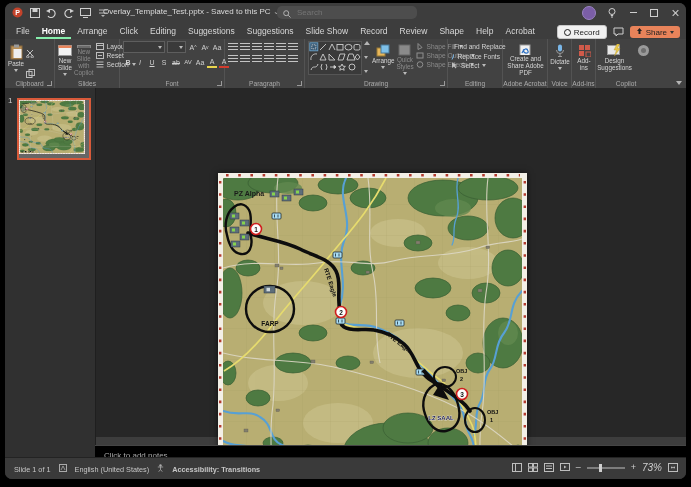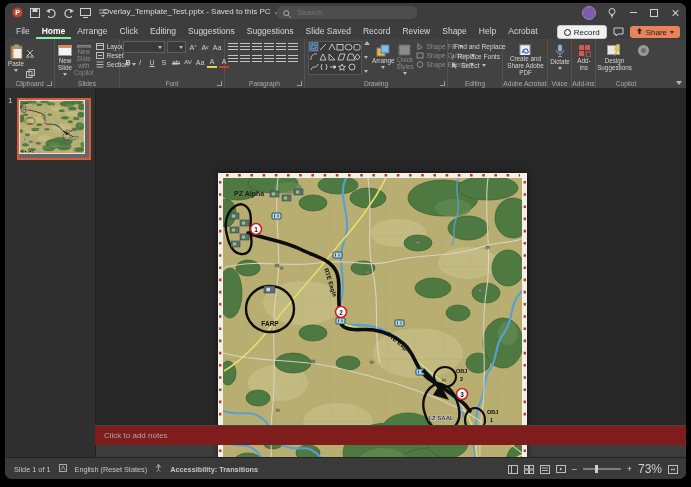--- a/index.html
+++ b/index.html
@@ -56,30 +56,30 @@
   
   .content{position:absolute;left:0;top:85px;width:100%;height:349px;background:#272727;}
   .thumbs{position:absolute;left:0;top:85px;width:90px;height:369px;background:#303030;border-right:1px solid #1f1f1f;}
   .slidenum{position:absolute;left:3px;top:8px;font-size:8px;color:#cfcfcf;}
   .thumbbox{position:absolute;left:12px;top:10px;width:70px;height:58px;border:2px solid #d85a3a;background:#666;}
   .thumbbox svg{display:block;}
   .slide{position:absolute;left:213px;top:85px;width:309px;height:349px;background:#fff;box-shadow:0 0 6px rgba(0,0,0,.6);}
   .slide svg{display:block;}
 
   
-  .notes{position:absolute;left:90px;top:422px;right:0;height:20px;background:#7f1d1d;border-top:1px solid #454545;display:flex;align-items:center;padding-left:9px;box-sizing:border-box;}
+  .notes{position:absolute;left:90px;top:442px;right:0;height:20px;background:#000000;border-top:1px solid #454545;display:flex;align-items:center;padding-left:9px;box-sizing:border-box;}
   .notes-text{font-size:8px;color:#a9a9a9;}
   .statusbar{position:absolute;left:0;top:454px;width:100%;height:22px;background:#3a3a3a;border-top:1px solid #232323;}
   .statusleft{position:absolute;left:9px;top:6px;display:flex;align-items:center;gap:8px;font-size:7.3px;color:#c6c6c6;white-space:nowrap;}
   .statusleft .bold{font-weight:bold;}
   .statusright{position:absolute;right:8px;top:4px;display:flex;align-items:center;gap:6px;}
   .viewicon{width:10px;height:9px;display:flex;align-items:center;justify-content:center;}
   .zoomtrack{position:relative;width:38px;height:2px;background:#7d7d7d;}
   .zoomthumb{position:absolute;left:12px;top:-3px;width:3px;height:8px;background:#cfcfcf;}
-  .zoompct{font-size:12px;color:#d0d0d0;}
+  .zoompct{font-size:10px;color:#d0d0d0;font-style:italic;}
   .zsign{color:#cfcfcf;font-size:9px;line-height:1;}
 </style>
 </head>
 <body>
 
 <svg width="0" height="0" style="position:absolute">
   <defs>
     <clipPath id="mapclip">
         <rect x="5" y="5" width="299" height="339"></rect>
       </clipPath>
@@ -369,21 +369,21 @@
   </div>
 
   <div class="tabrow">
     <span class="tab">File</span>
     <span class="tab active">Home</span>
     <span class="tab">Arrange</span>
     <span class="tab">Click</span>
     <span class="tab">Editing</span>
     <span class="tab">Suggestions</span>
     <span class="tab">Suggestions</span>
-    <span class="tab">Slide Saved</span>
+    <span class="tab">Slide Show</span>
     <span class="tab">Record</span>
     <span class="tab">Review</span>
     <span class="tab">Shape</span>
     <span class="tab">Help</span>
     <span class="tab">Acrobat</span>
   </div>
   <div class="tabrow-right">
     <span class="pill record">
         <span class="recdot"></span>
         <span>Record</span>
@@ -738,21 +738,21 @@
     <span class="notes-text">Click to add notes</span>
   </div>
 
   <div class="statusbar">
     <div class="statusleft">
       <span>Slide 1 of 1</span>
       <span><svg width="8" height="8">
             <rect x="0.5" y="0.5" width="7" height="7" fill="none" stroke="#aaa"></rect>
             <path d="M2,6 L4,2 L6,6" fill="none" stroke="#aaa" stroke-width="0.8"></path>
           </svg></span>
-      <span>English (Reset States)</span>
+      <span>English (United States)</span>
       <span><svg width="7" height="8">
             <circle cx="3.5" cy="1.5" r="1.2" fill="#aaa"></circle>
             <path d="M0.8,3 h5.4 M3.5,3 v2.5 M3.5,5.5 l-1.8,2.2 M3.5,5.5 l1.8,2.2" stroke="#aaa" stroke-width="0.8" fill="none"></path>
           </svg></span>
       <span class="bold">Accessibility: Transitions</span>
     </div>
     <div class="statusright">
       <span class="viewicon">
           <svg width="10" height="9">
             <rect x="0.5" y="0.5" width="9" height="8" fill="none" stroke="#bdbdbd"></rect>

